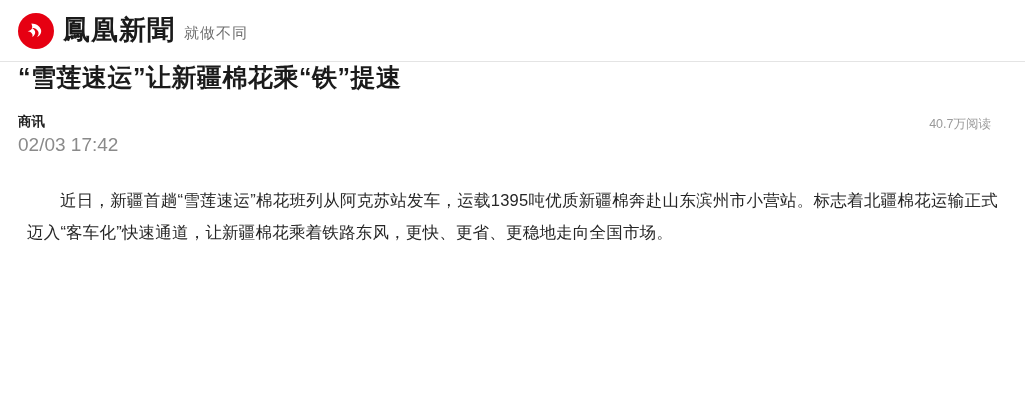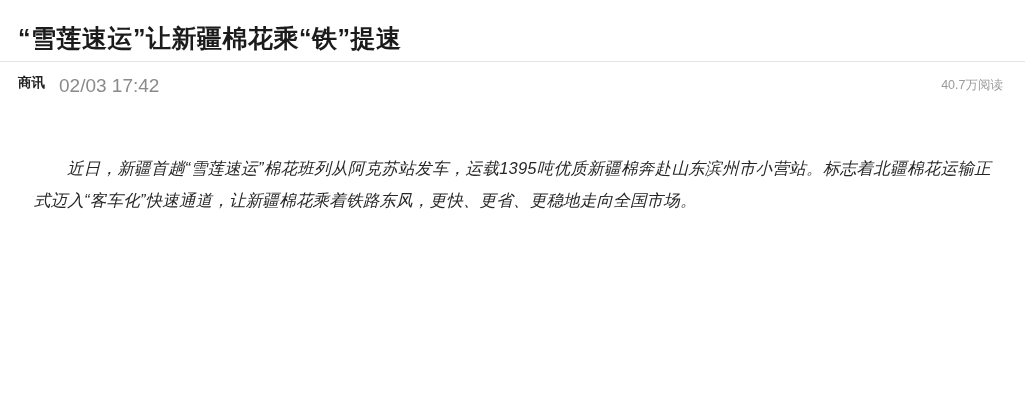--- a/index.html
+++ b/index.html
@@ -71,80 +71,90 @@
     background: #e4e4e4;
   }
 
   
   .article {
     padding: 0 18px;
     box-sizing: border-box;
   }
   .headline {
     margin: 0;
-    padding-top: 22px;
     font-family: "Liberation Sans", sans-serif;
     font-size: 25px;
     font-weight: bold;
     color: #1b1b1b;
     letter-spacing: 0.5px;
     line-height: 1.3;
   }
   .meta-row {
     position: relative;
     margin-top: 20px;
     height: 46px;
   }
   .meta-left {
     display: flex;
-    flex-direction: row;
-    gap: 14px;
+    flex-direction: column;
+    gap: 7px;
     margin-top: 21px;
   }
   .source {
     font-size: 13.5px;
     font-weight: bold;
     color: #222222;
     line-height: 1;
   }
   .timestamp {
     font-size: 19px;
     color: #8a8a8a;
     line-height: 1;
   }
   .read-count {
     position: absolute;
-    right: 4px;
+    right: 16px;
     top: 1px;
     font-size: 12.5px;
     color: #9a9a9a;
     white-space: nowrap;
   }
 
   .body-text {
-    margin: 16px;
+    margin: 9px;
     padding-top: 14px;
-    font-style: italic;
   }
   .body-text p {
     margin: 0 0 16px 0;
     font-family: "Liberation Sans", sans-serif;
     font-size: 16.5px;
     line-height: 32px;
     color: #262626;
     text-align: justify;
     text-indent: 2em;
     letter-spacing: 0.2px;
   }
 </style>
 </head>
 <body>
 
 <div class="page">
 
+  <div class="site-header">
+    <div class="brand">
+      <span class="logo-badge">
+        <svg width="26" height="26" viewBox="0 0 26 26" aria-hidden="true">
+          <circle cx="13" cy="13" r="13" fill="#e60012"></circle>
+          <path d="M8.4 5.5c4.8 0.2 8.6 2.4 9.6 6.3 0.8 3.1-0.9 6-3.9 7.2 1.5-1.7 1.9-3.6 1.1-5.4-1-2.4-3.6-3.7-6.6-3.9 1.9 1 3.1 2.3 3.5 3.9 0.5 2.2-0.7 4.3-2.9 5.4 0.6-1.6 0.4-3-0.7-4.1-0.9-0.9-2.3-1.4-3.9-1.6 2.5-0.5 4.2-1.6 4.6-3.2 0.3-1.2-0.1-2.5-0.8-4.6z" fill="#ffffff"></path>
+        </svg>
+      </span>
+      <span class="brand-name">鳳凰新聞</span>
+      <span class="brand-slogan">就做不同</span>
+    </div>
+  </div>
   <div class="header-rule"></div>
 
   <div class="article">
     <h1 class="headline">“雪莲速运”让新疆棉花乘“铁”提速</h1>
 
     <div class="meta-row">
       <div class="meta-left">
         <span class="source">商讯</span>
         <span class="timestamp">02/03 17:42</span>
       </div>

